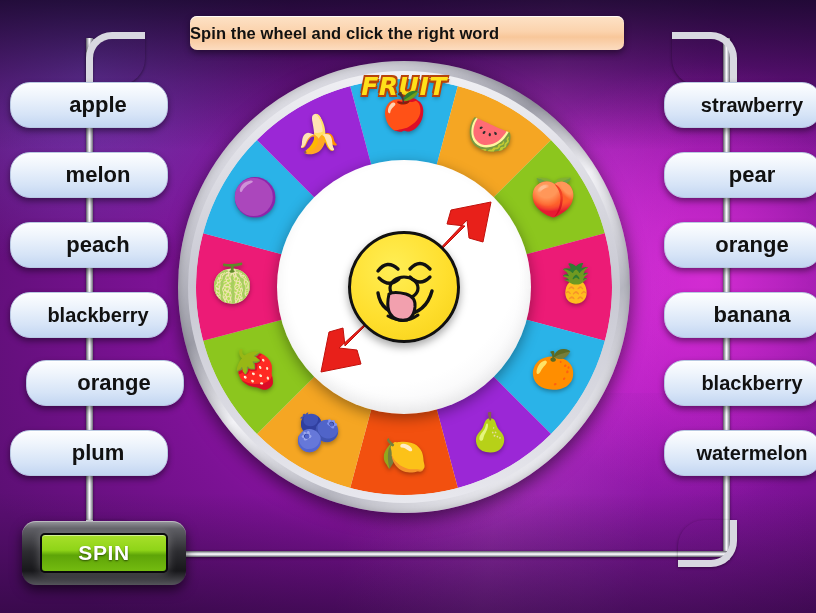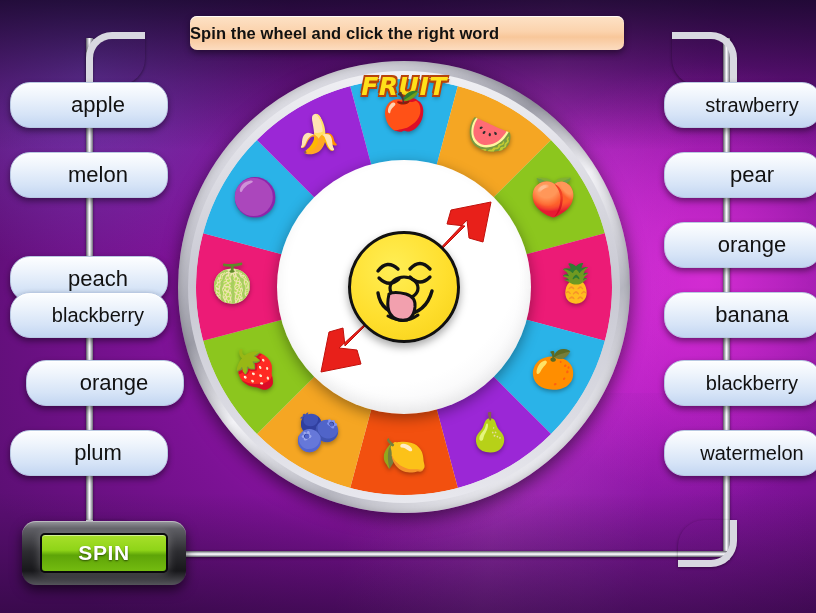--- a/index.html
+++ b/index.html
@@ -65,21 +65,21 @@
     box-shadow:0 3px 7px rgba(0,0,0,.45), inset 0 1px 0 rgba(255,255,255,.85);
     display:flex;align-items:center;justify-content:flex-start;}
   #title-banner span{font-size:16.5px;font-weight:bold;color:#111;letter-spacing:.1px;}
 
   
   .word-btn{position:absolute;width:138px;height:44px;border-radius:20px;
     background:linear-gradient(180deg,#fdfeff 0%,#eef4fc 30%,#d6e4f7 72%,#c3d6f1 100%);
     border:1px solid #b9c9e2;
     box-shadow:0 3px 6px rgba(0,0,0,.45), inset 0 1px 0 rgba(255,255,255,.95);
     display:flex;align-items:center;justify-content:center;
-    color:#111;font-weight:normal;padding-left:18px;}
+    color:#111;font-weight:bold;padding-left:18px;}
   .word-btn.lg{font-size:22px;}
   .word-btn.sm{font-size:20px;}
   .col-left{left:10px;}
   .col-right{left:664px;}
 
   
   #wheel-wrap{position:absolute;left:178px;top:61px;width:452px;height:452px;}
   #wheel-rim{position:absolute;inset:0;border-radius:50%;
     background:
       linear-gradient(145deg,#ffffff 0%,#d6d6de 18%,#9d9da8 38%,#f4f4f8 52%,#b8b8c2 70%,#ededf2 86%,#8e8e98 100%);
@@ -216,21 +216,21 @@
       <div class="seg-fruit" style="left: 116px; top: 55.0436px; width: 48px;">🍌</div>
     </div>
 
   <div id="left-words">
       <div class="word-btn lg col-left" style="top: 82px;">
         <span>apple</span>
       </div>
       <div class="word-btn lg col-left" style="top: 152px;">
         <span>melon</span>
       </div>
-      <div class="word-btn lg col-left" style="top: 222px; margin-top: 34px;">
+      <div class="word-btn lg col-left" style="top: 222px;">
         <span>peach</span>
       </div>
       <div class="word-btn sm col-left" style="top: 292px;">
         <span>blackberry</span>
       </div>
       <div class="word-btn lg col-left" style="top: 360px; margin-left: 16px;">
         <span>orange</span>
       </div>
       <div class="word-btn lg col-left" style="top: 430px;">
         <span>plum</span>

